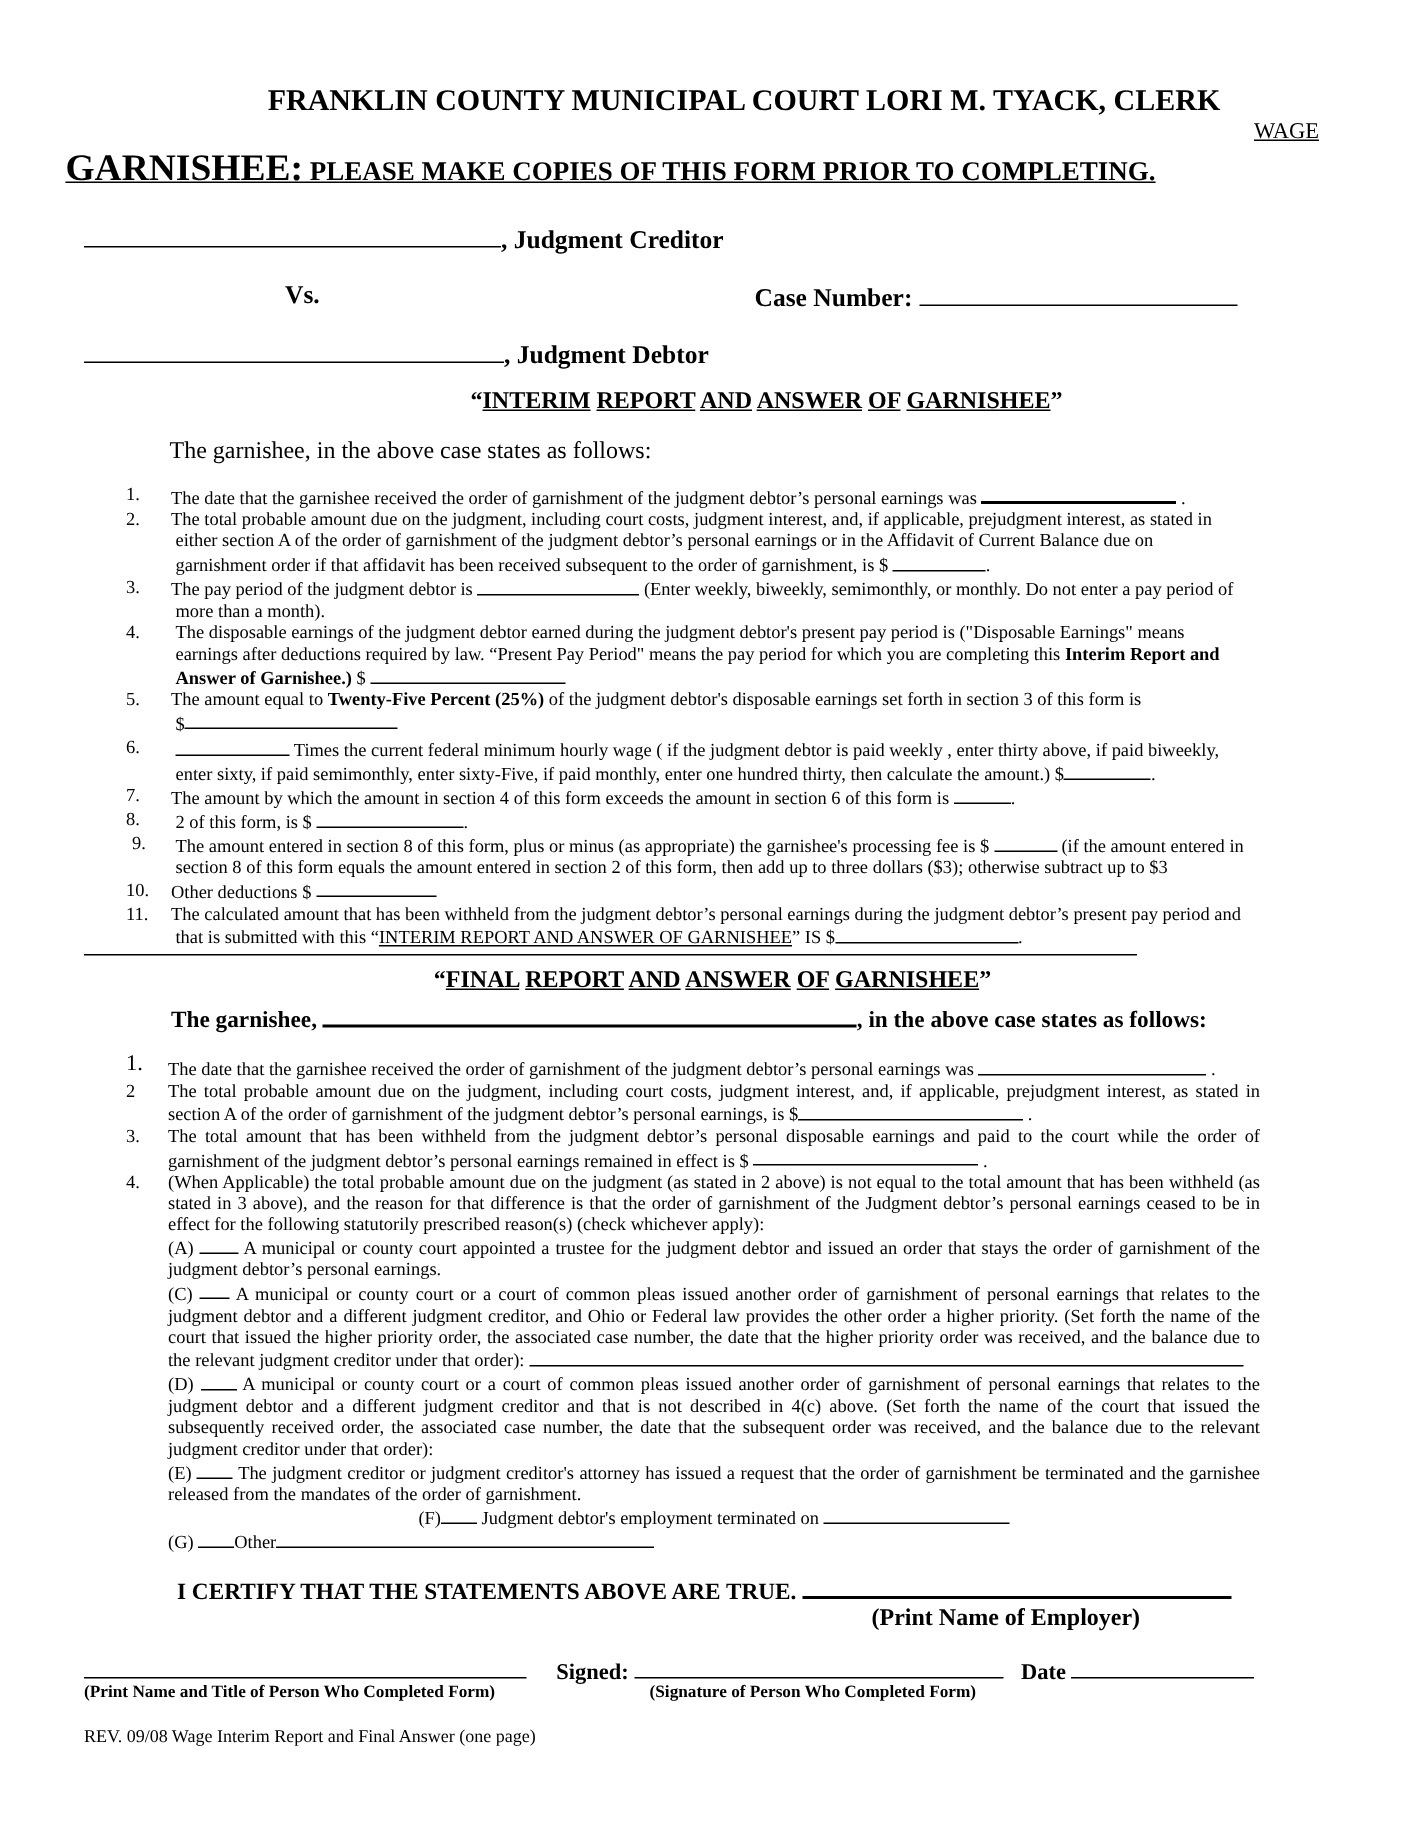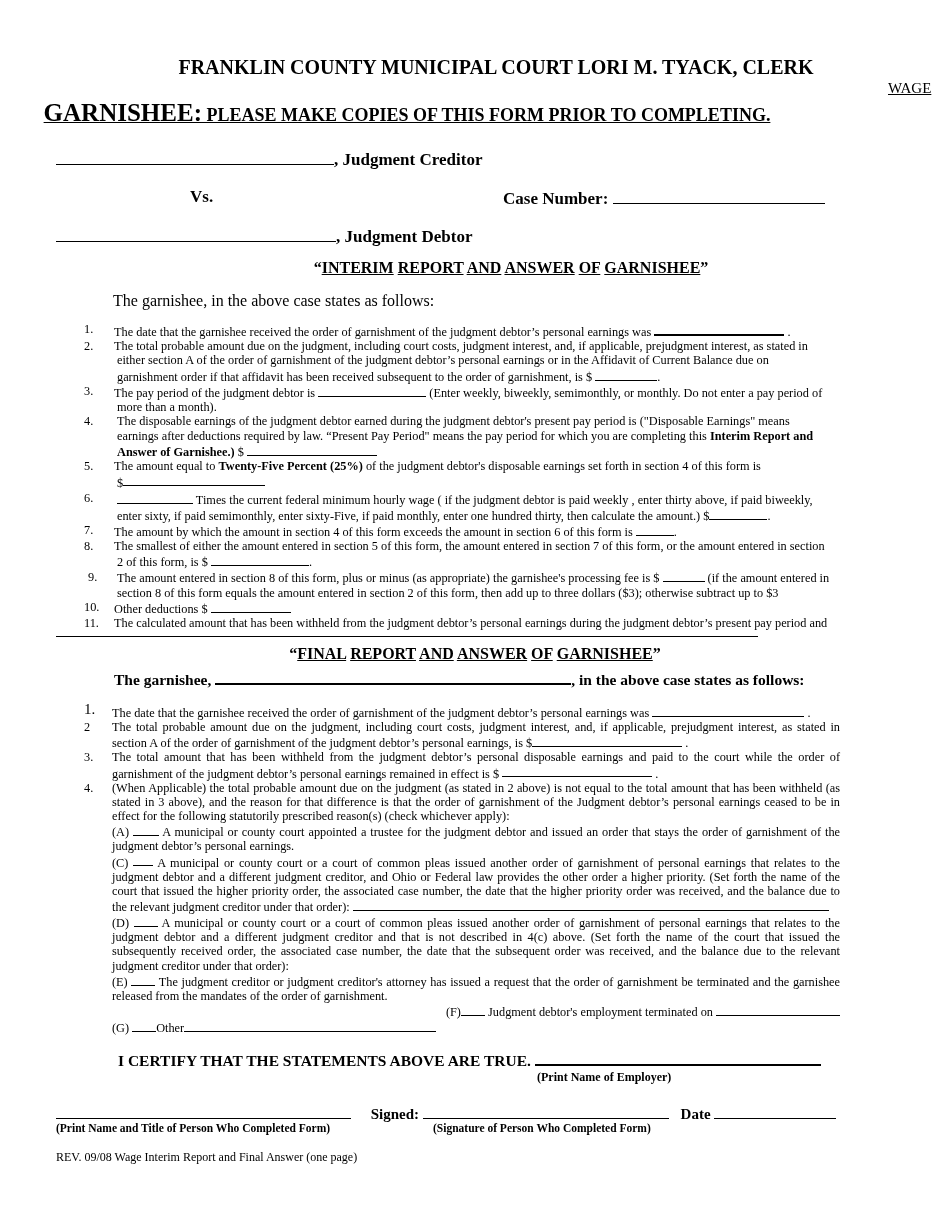--- a/index.html
+++ b/index.html
@@ -5,21 +5,21 @@
   html, body { margin: 0; padding: 0; background: #ffffff; }
   body { width: 950px; height: 1230px; position: relative; overflow: hidden;
          font-family: "Liberation Serif", "DejaVu Serif", serif; color: #000; }
   .abs { position: absolute; white-space: nowrap; }
   .b { font-weight: bold; }
   .u { text-decoration: underline; }
   .blank { display: inline-block; border-bottom: 1px solid #000; height: 0.95em; vertical-align: baseline; }
   .blank.thick { border-bottom-width: 2px; }
 
   #court-title { left: 0; width: 950px; text-align: center; top: 56px; font-size: 20px; font-weight: bold; margin-left: 21px; }
-  #wage-label { left: 888px; top: 80px; font-size: 15px; text-decoration: underline; }
+  #wage-label { left: 836px; top: 80px; font-size: 15px; text-decoration: underline; }
   #garnishee-notice { left: 0; width: 814px; text-align: center; top: 99px; font-weight: bold; text-decoration: underline; }
   #garnishee-notice .big { font-size: 25px; }
   #garnishee-notice .small { font-size: 18px; }
 
   .party { font-size: 17px; font-weight: bold; }
   .h-sec { left: 0; width: 950px; text-align: center; font-size: 16px; font-weight: bold; }
   .h-sec span.w { text-decoration: underline; }
 
   .intro { font-size: 16px; }
 
@@ -79,49 +79,49 @@
     <div class="cont">more than a month).</div>
   </div>
   <div class="item">
     <span class="num">4.</span>
     <div class="cont">The disposable earnings of the judgment debtor earned during the judgment debtor's present pay period is ("Disposable Earnings" means</div>
     <div class="cont"><span>earnings after deductions required by law. “Present Pay Period" means the pay period for which you are completing this </span><b>Interim Report and</b></div>
     <div class="cont"><b>Answer of Garnishee.)</b><span> $ </span><span class="blank" style="width:130px;"></span></div>
   </div>
   <div class="item">
     <span class="num">5.</span>
-    <span>The amount equal to </span><b>Twenty-Five Percent (25%)</b><span> of the judgment debtor's disposable earnings set forth in section 4 of this form is</span>
+    <span>The amount equal to </span><b>Twenty-Five Percent (25%)</b><span> of the judgment debtor's disposable earnings set forth in section 3 of this form is</span>
     <div class="cont"><span>$</span><span class="blank" style="width:142px;"></span></div>
   </div>
   <div class="item" style="margin-top:1px;">
     <span class="num">6.</span>
     <span class="cont"></span><span class="blank" style="width:76px;"></span><span> Times the current federal minimum hourly wage ( if the judgment debtor is paid weekly , enter thirty above, if paid biweekly,</span>
     <div class="cont"><span>enter sixty, if paid semimonthly, enter sixty-Five, if paid monthly, enter one hundred thirty, then calculate the amount.) $</span><span class="blank" style="width:58px;"></span><span>.</span></div>
   </div>
   <div class="item">
     <span class="num">7.</span>
     <span>The amount by which the amount in section 4 of this form exceeds the amount in section 6 of this form is </span><span class="blank" style="width:38px;"></span><span>.</span>
   </div>
   <div class="item">
     <span class="num">8.</span>
-    <span>The smallest of either the amount entered in section 5 of this form, the amount entered in section 7 of this form, or  the amount entered in section</span>
     <div class="cont"><span>2 of this form, is $ </span><span class="blank" style="width:98px;"></span><span>.</span></div>
   </div>
   <div class="item">
     <span class="num" style="left:32px;">9.</span>
     <span class="cont"><span>The amount entered in section 8 of this form, plus or minus (as appropriate) the garnishee's processing fee is $ </span><span class="blank" style="width:42px;"></span><span> (if the amount entered in</span></span>
     <div class="cont">section 8 of this form equals the amount entered in section 2 of this form, then  add up to three dollars ($3); otherwise subtract up to $3</div>
   </div>
   <div class="item">
     <span class="num">10.</span>
     <span>Other deductions $ </span><span class="blank" style="width:80px;"></span>
   </div>
   <div class="item">
     <span class="num">11.</span>
     <span>The calculated amount that has been withheld from the judgment debtor’s personal earnings during the judgment debtor’s present pay period and</span>
+    <div class="cont"><span>that is submitted with this “</span><span class="u">INTERIM REPORT AND ANSWER OF GARNISHEE</span><span>” IS $</span><span class="blank" style="width:122px;"></span><span>.</span></div>
   </div>
 </div>
 
 <div class="abs" id="divider"></div>
 
 <div class="abs h-sec" style="top:645px;">
   <span>“</span><span class="w">FINAL</span> <span class="w">REPORT</span> <span class="w">AND</span> <span class="w">ANSWER</span> <span class="w">OF</span> <span class="w">GARNISHEE</span><span>”</span>
 </div>
 <div class="abs b" style="left:114px; top:668px; font-size:15.5px;">
   <span>The garnishee, </span><span class="blank thick" style="width:356px;"></span><span>, in the above case states as follows:</span>
@@ -149,32 +149,32 @@
   </div>
   <div class="opt">
     <span>(C) </span><span class="blank" style="width:20px;"></span><span> A municipal or county court or a court of common pleas issued another order of garnishment of personal earnings that relates to the judgment debtor and a different judgment creditor, and Ohio or Federal law provides the other order a higher priority. (Set forth the name of the court that issued the higher priority order, the associated case number, the date that the higher priority order was received, and the balance due to the relevant judgment creditor  under that order): </span><span class="blank" style="width:476px;"></span>
   </div>
   <div class="opt">
     <span>(D) </span><span class="blank" style="width:24px;"></span><span> A municipal or county court or a court of common pleas issued another order of garnishment of personal earnings that relates to the judgment debtor and a different judgment creditor and that is not described in 4(c) above. (Set forth the name of the court that issued the subsequently received order, the associated case  number, the date that the subsequent order was received, and the balance due to the relevant judgment creditor under that order):</span>
   </div>
   <div class="opt">
     <span>(E) </span><span class="blank" style="width:24px;"></span><span> The judgment creditor or judgment creditor's attorney has issued a request that the order of garnishment be terminated and the garnishee released from the mandates of the order of garnishment.</span>
   </div>
-  <div class="opt" style="text-align:right;">
+  <div class="opt" style="text-align:center;">
     <span>(F)</span><span class="blank" style="width:24px;"></span><span> Judgment debtor's employment terminated on </span><span class="blank" style="width:124px;"></span>
   </div>
   <div class="opt" style="text-align:left;">
     <span>(G) </span><span class="blank" style="width:24px;"></span><span>Other</span><span class="blank" style="width:252px;"></span>
   </div>
 </div>
 
 <div class="abs b" style="left:118px; top:1049px; font-size:15.5px;">
   <span>I CERTIFY THAT THE STATEMENTS ABOVE ARE TRUE.</span> <span class="blank thick" style="width:286px;"></span>
 </div>
-<div class="abs b" style="left:537px; top:1070px; font-size:12px;">(Print Name of Employer)</div>
+<div class="abs b" style="left:581px; top:1070px; font-size:16px;">(Print Name of Employer)</div>
 
 <div class="abs" style="left:56px; top:1104px; font-size:15px;">
   <span class="blank" style="width:295px;"></span>
   <span class="b" style="margin-left:16px;">Signed:</span>
   <span class="blank" style="width:246px;"></span>
   <span class="b" style="margin-left:8px;">Date</span>
   <span class="blank" style="width:122px;"></span>
 </div>
 <div class="abs b" style="left:56px; top:1122px; font-size:11.5px;">(Print Name and Title of Person Who Completed Form)</div>
 <div class="abs b" style="left:433px; top:1122px; font-size:11.5px;">(Signature of Person Who Completed Form)</div>

